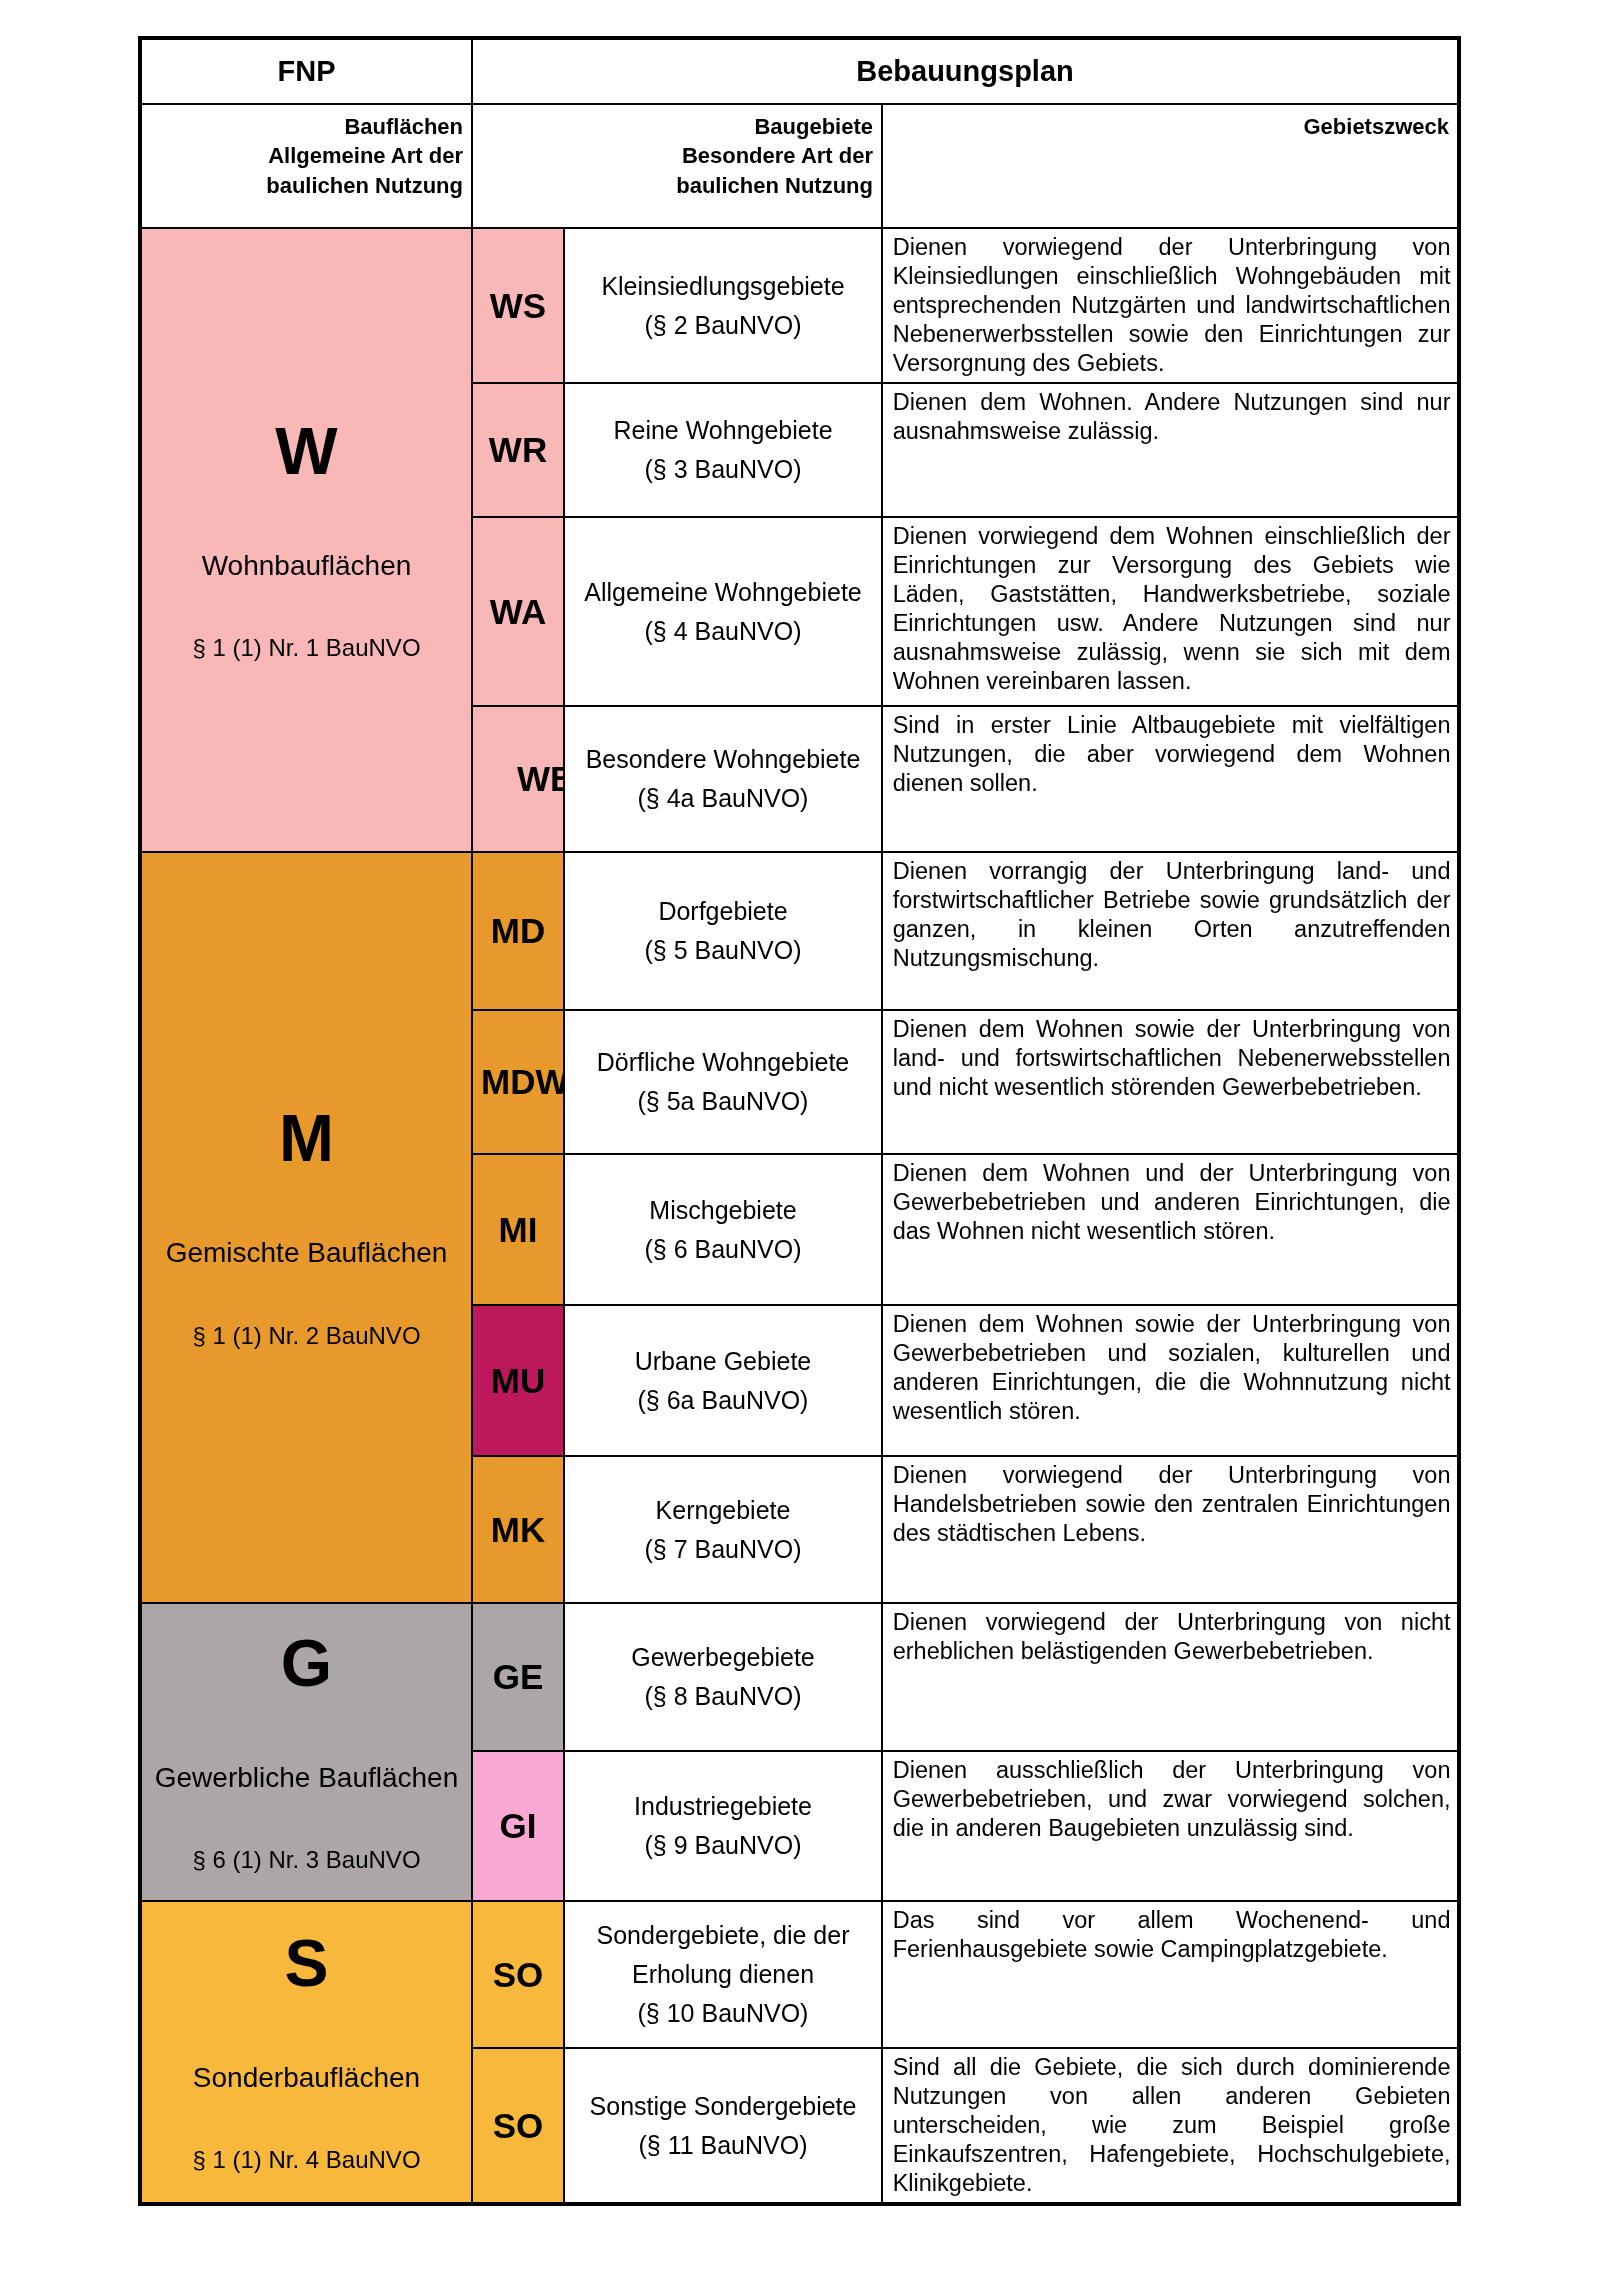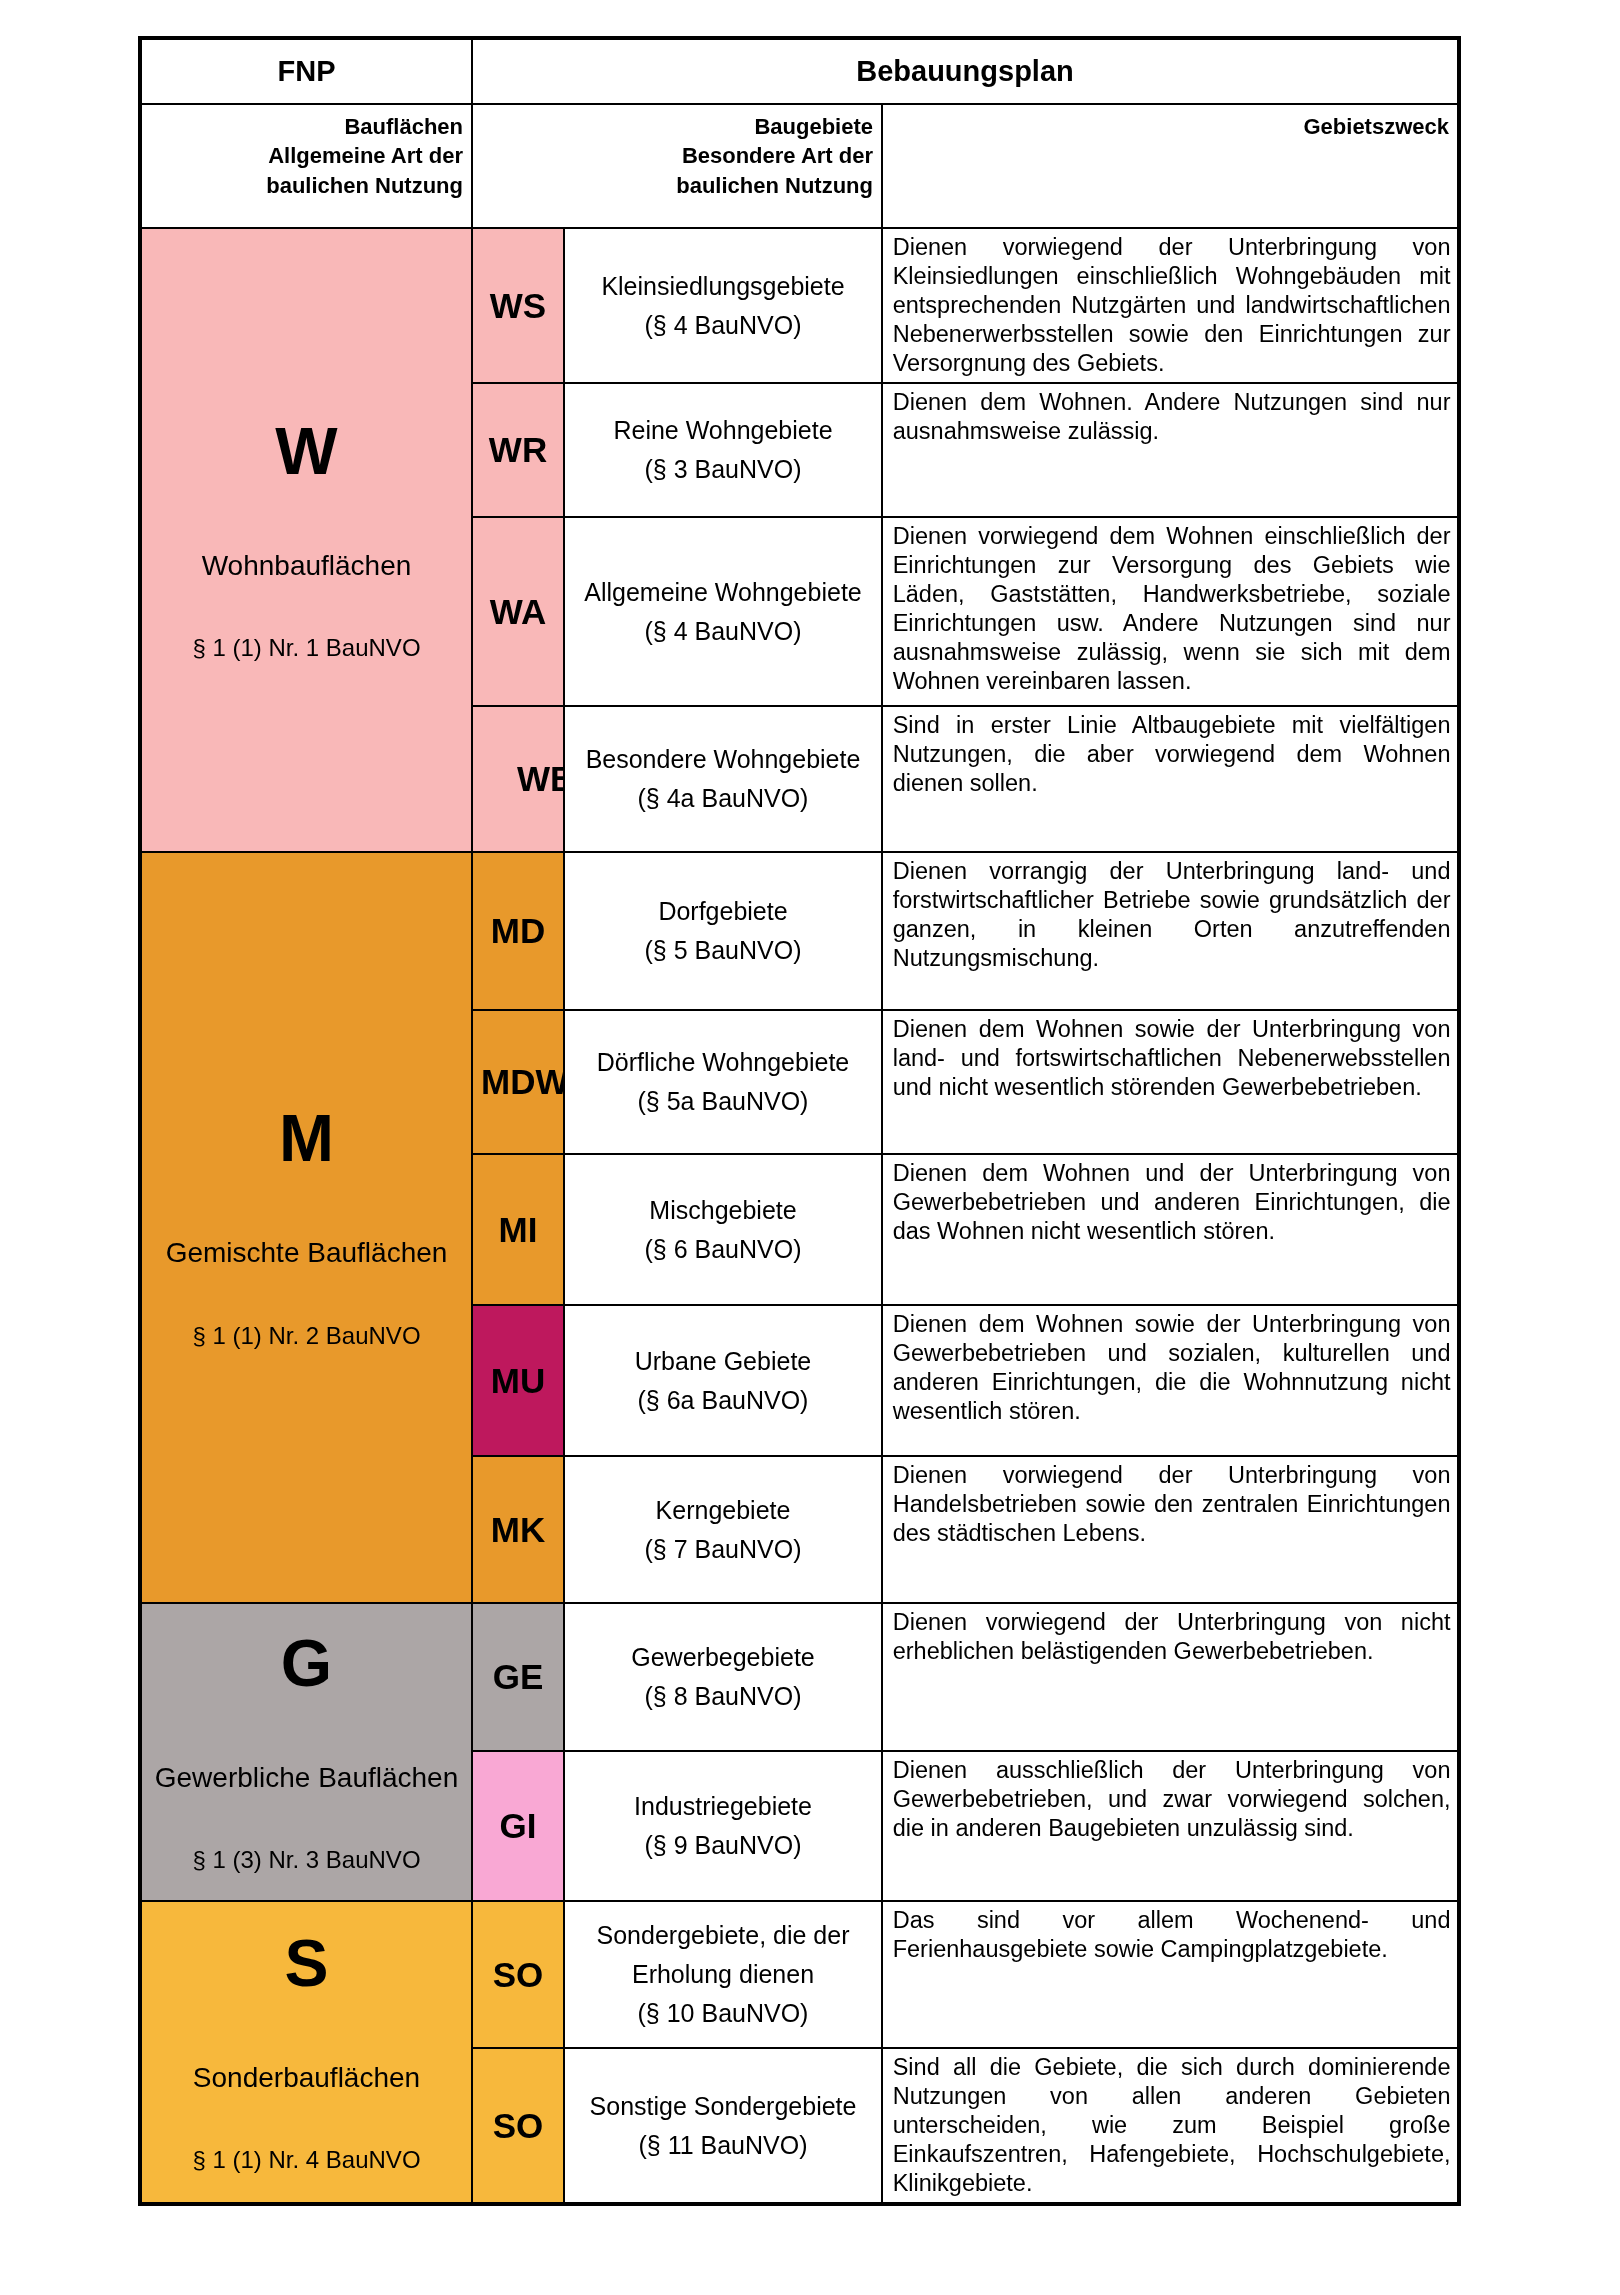--- a/index.html
+++ b/index.html
@@ -55,21 +55,21 @@
   <tr class="r-ws">
     <td rowspan="4" class="block" style="background: rgb(249, 184, 184);">
       <div class="stack">
         <div class="letter">W</div>
         <div class="gname">Wohnbauflächen</div>
         <div class="gref">§ 1 (1) Nr. 1 BauNVO</div>
       </div>
     </td>
     <td class="code" style="background: rgb(249, 184, 184);">WS</td>
     <td class="label">Kleinsiedlungsgebiete
-(§ 4 BauNVO)</td>
+(§ 2 BauNVO)</td>
     <td class="purpose">Dienen vorwiegend der Unterbringung von Kleinsiedlungen einschließlich Wohngebäuden mit entsprechenden Nutzgärten und landwirtschaftlichen Nebenerwerbsstellen sowie den Einrichtungen zur Versorgnung des Gebiets.</td>
   </tr>
   <tr class="r-wr">
     <td class="code" style="background: rgb(249, 184, 184);">WR</td>
     <td class="label">Reine Wohngebiete
 (§ 3 BauNVO)</td>
     <td class="purpose">Dienen dem Wohnen. Andere Nutzungen sind nur ausnahmsweise zulässig.</td>
   </tr>
   <tr class="r-wa">
     <td class="code" style="background: rgb(249, 184, 184);">WA</td>
@@ -120,21 +120,21 @@
     <td class="label">Kerngebiete
 (§ 7 BauNVO)</td>
     <td class="purpose">Dienen vorwiegend der Unterbringung von Handelsbetrieben sowie den zentralen Einrichtungen des städtischen Lebens.</td>
   </tr>
 
   <tr class="r-ge">
     <td rowspan="2" class="block" style="background: rgb(172, 166, 166);">
       <div class="stack">
         <div class="letter">G</div>
         <div class="gname">Gewerbliche Bauflächen</div>
-        <div class="gref">§ 1 (3) Nr. 3 BauNVO</div>
+        <div class="gref">§ 6 (1) Nr. 3 BauNVO</div>
       </div>
     </td>
     <td class="code" style="background: rgb(172, 166, 166);">GE</td>
     <td class="label">Gewerbegebiete
 (§ 8 BauNVO)</td>
     <td class="purpose">Dienen vorwiegend der Unterbringung von nicht erheblichen belästigenden Gewerbebetrieben.</td>
   </tr>
   <tr class="r-gi">
     <td class="code" style="background: #f9a8d4;">GI</td>
     <td class="label">Industriegebiete

